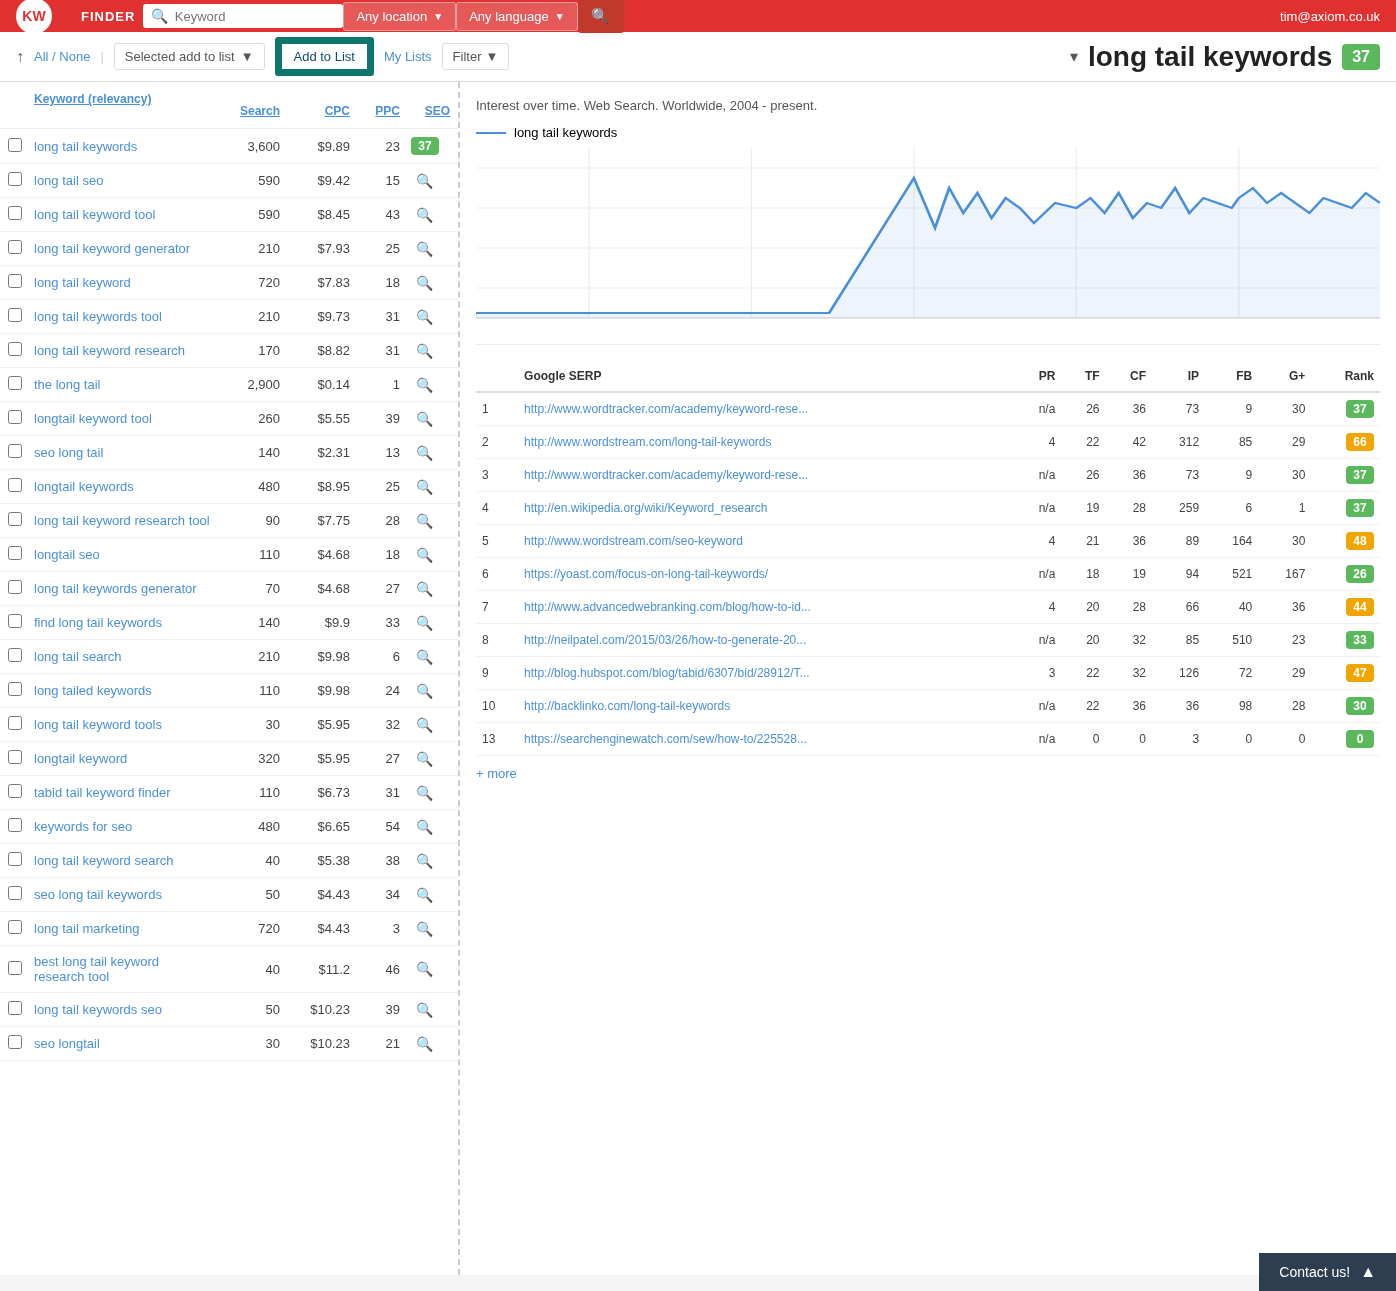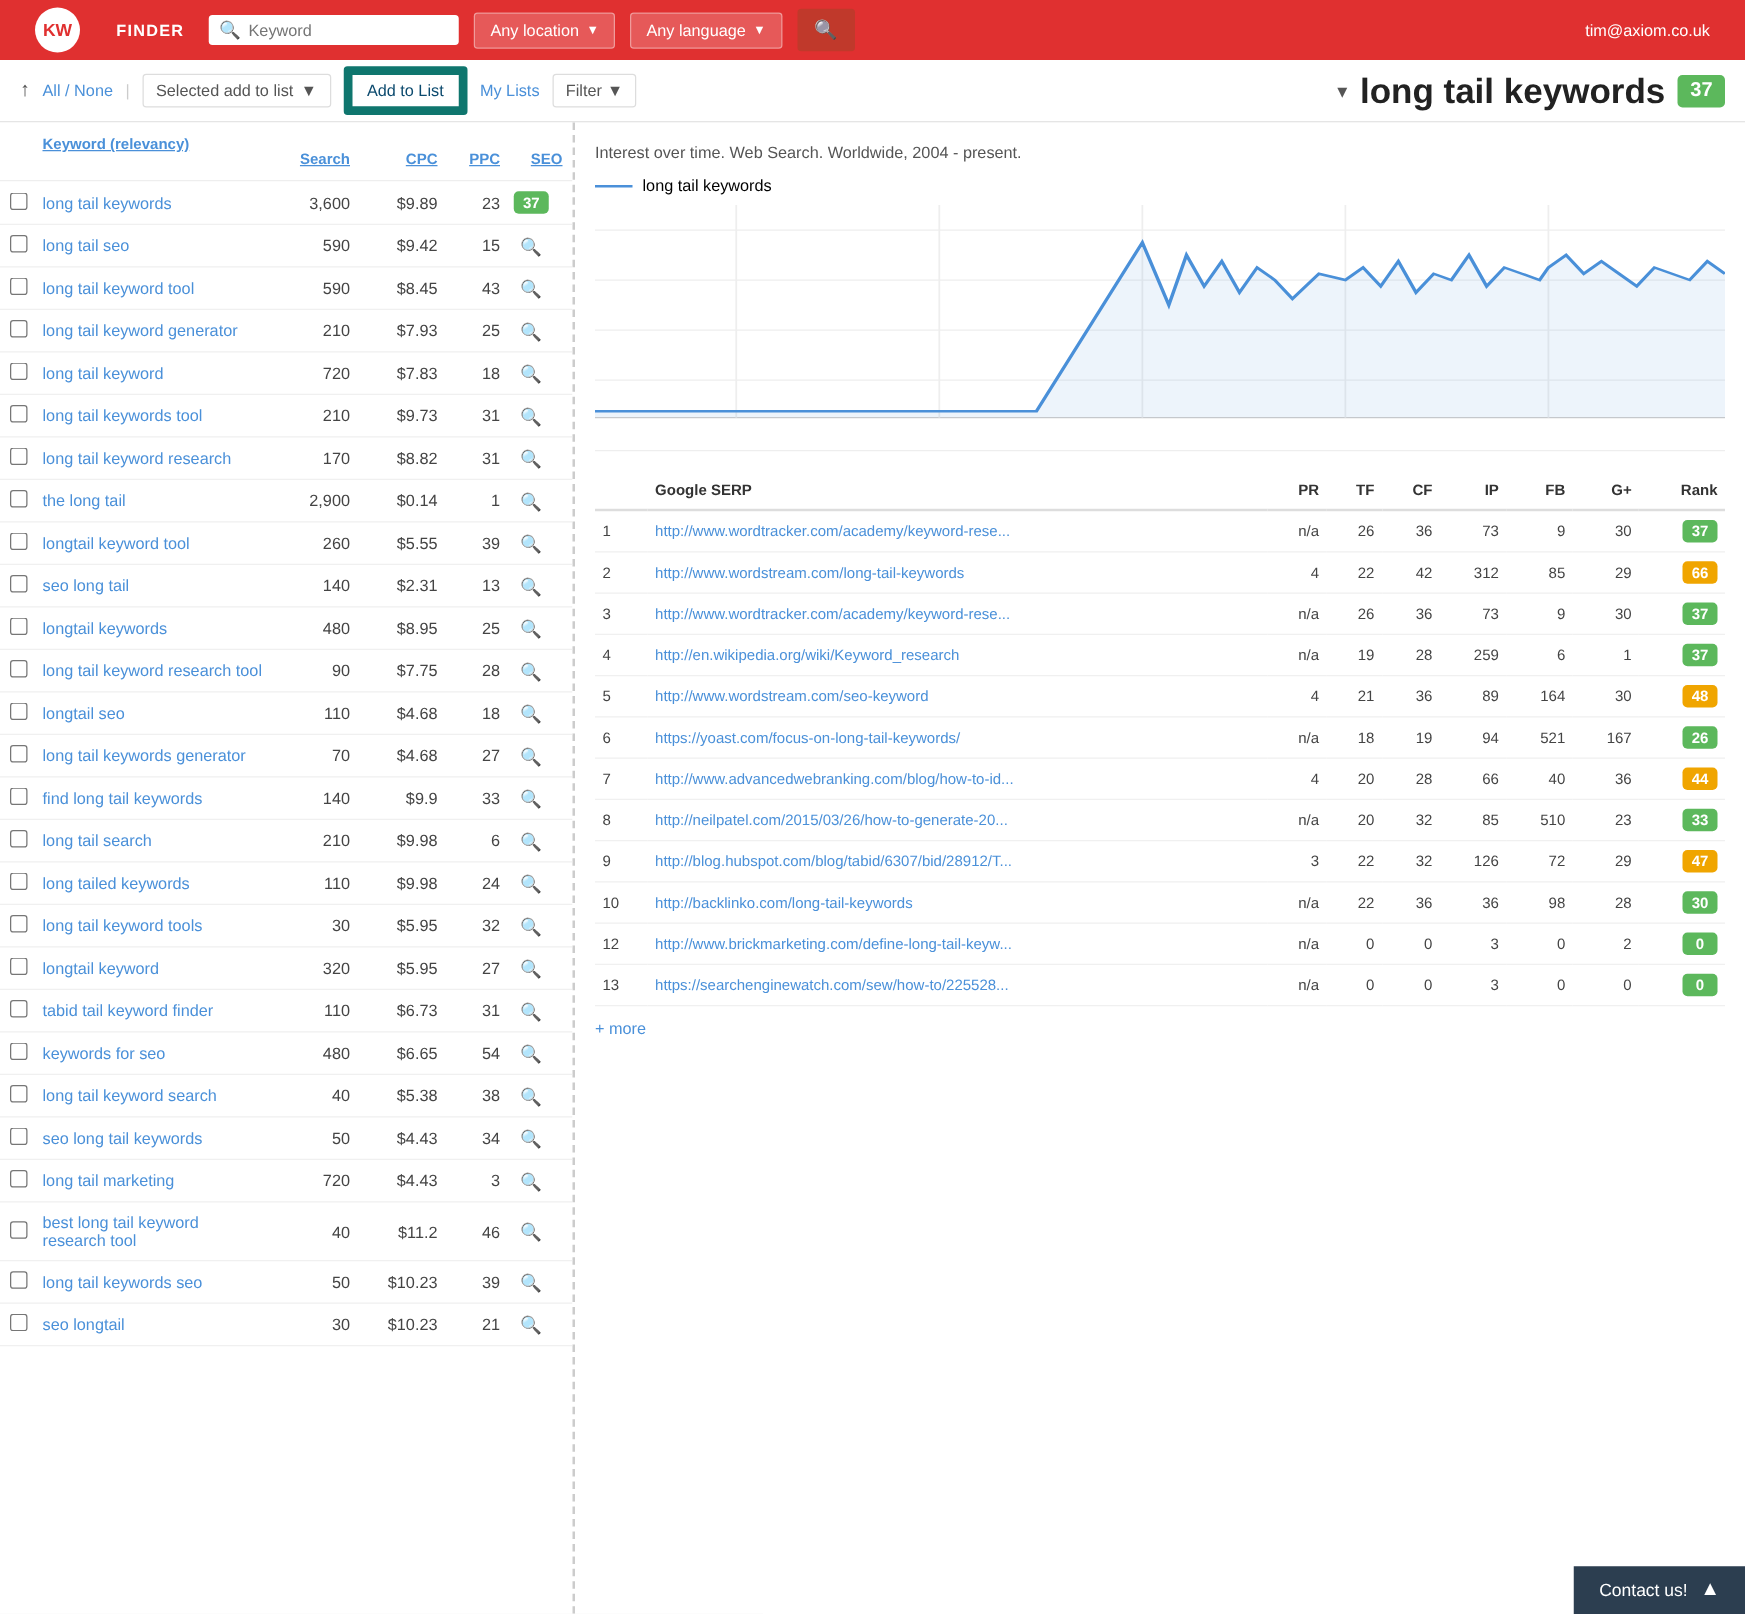--- a/index.html
+++ b/index.html
@@ -1,25 +1,24 @@
 <!DOCTYPE html>
 <html><head>
   <meta charset="utf-8">
   <style>
     * { box-sizing: border-box; margin: 0; padding: 0; }
     body { font-family: Arial, sans-serif; font-size: 13px; background: #f5f5f5; overflow-x: hidden; }
 
     
     .header {
       background: #e03030;
-      padding: 0 28px;
-      height: 48px;
-      display: flex;
-      align-items: center;
-      gap: 12px;
+      padding: 0 16px;
+      height: 32px;
+      display: flex;
+      align-items: center;
     }
     .logo {
       display: flex;
       align-items: center;
       gap: 6px;
       color: white;
       font-weight: bold;
       font-size: 15px;
       margin-right: 8px;
     }
@@ -904,33 +903,20 @@
     <td class="right">22</td>
     <td class="right">36</td>
     <td class="right">36</td>
     <td class="right">98</td>
     <td class="right">28</td>
     <td class="right">
       <span class="rank-badge" style="background:#5cb85c">30</span>
     </td>
   </tr>
             <tr>
-    <td>12</td>
-    <td><a class="serp-link" href="#">http://www.brickmarketing.com/define-long-tail-keyw...</a></td>
-    <td class="right">n/a</td>
-    <td class="right">0</td>
-    <td class="right">0</td>
-    <td class="right">3</td>
-    <td class="right">0</td>
-    <td class="right">2</td>
-    <td class="right">
-      <span class="rank-badge" style="background:#5cb85c">0</span>
-    </td>
-  </tr>
-            <tr>
     <td>13</td>
     <td><a class="serp-link" href="#">https://searchenginewatch.com/sew/how-to/225528...</a></td>
     <td class="right">n/a</td>
     <td class="right">0</td>
     <td class="right">0</td>
     <td class="right">3</td>
     <td class="right">0</td>
     <td class="right">0</td>
     <td class="right">
       <span class="rank-badge" style="background:#5cb85c">0</span>

